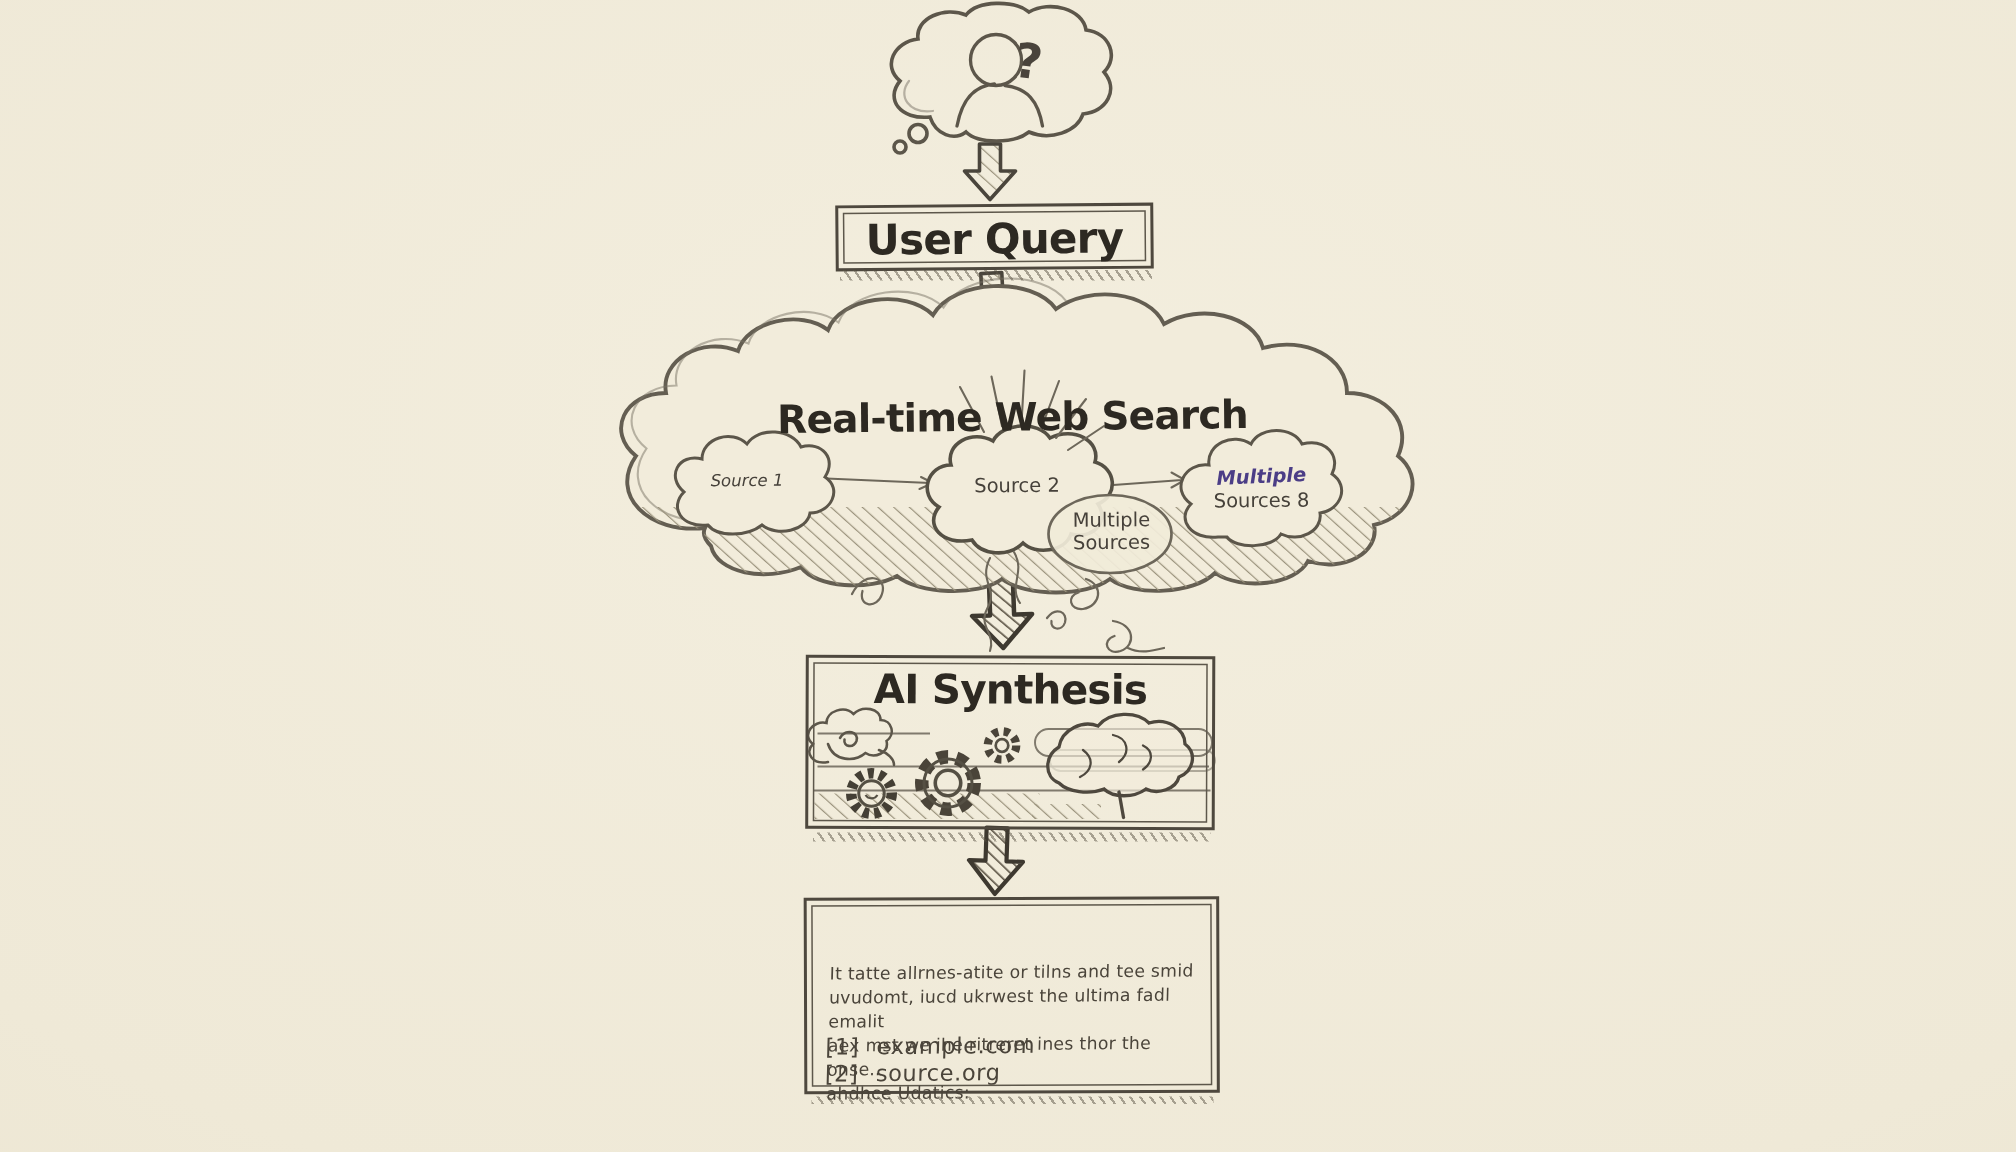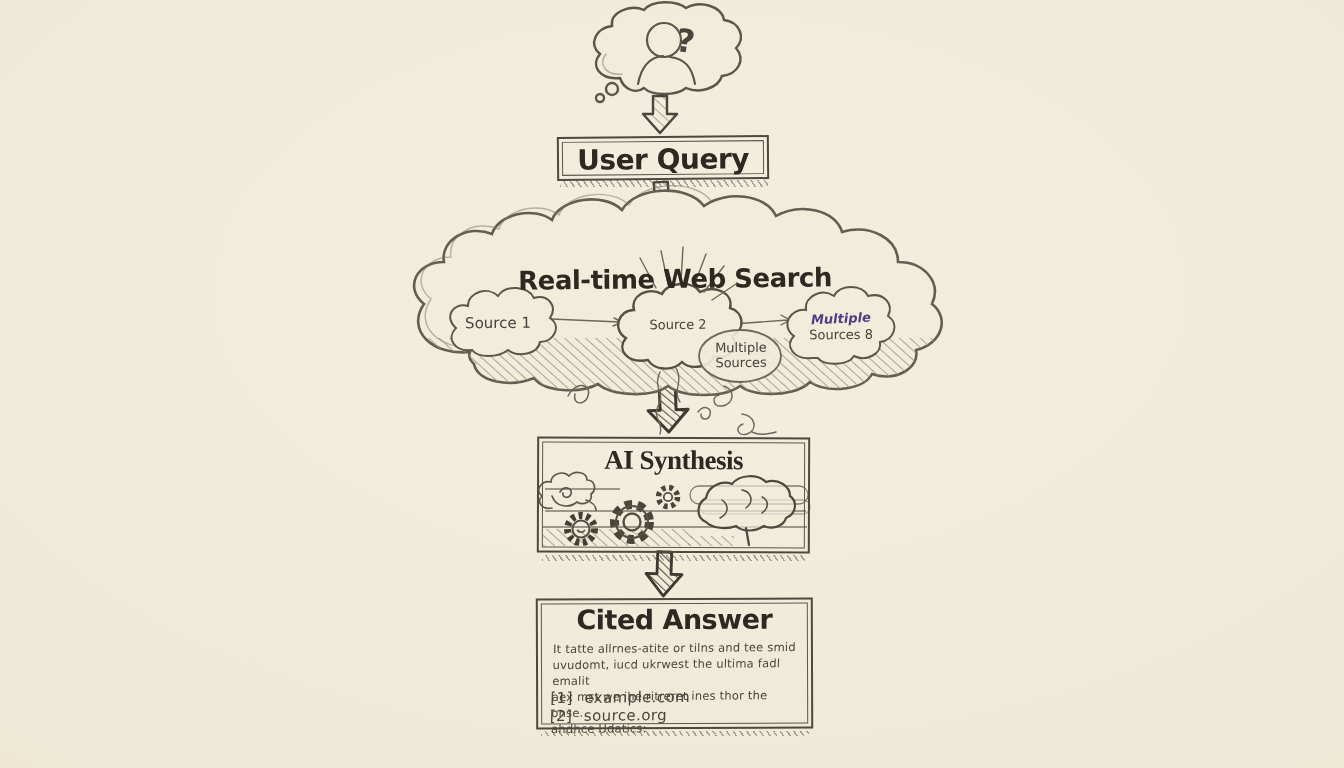--- a/index.html
+++ b/index.html
@@ -212,43 +212,42 @@
   </svg>
 
   <div class="sketch-box" style="left:557px;top:136px;width:212px;height:44px;transform:rotate(-0.5deg);">
     <div class="inner"></div>
     <div class="big-title abs" style="left:0;right:0;top:5px;font-size:28px;">User Query</div>
   </div>
   <div class="hatch-strip" style="left:560px;top:180px;width:208px;height:7px;"></div>
 
   <div class="big-title abs" style="left:505px;top:264px;width:340px;font-size:26px;transform:rotate(-0.6deg);">Real-time Web Search</div>
 
-  <div class="cloud-label" style="left:458px;top:314px;width:80px;font-size:15px;">Source 1</div>
+  <div class="cloud-label" style="left:458px;top:314px;width:80px;font-size:11px;font-style:italic;">Source 1</div>
 
   <div class="cloud-label" style="left:638px;top:317px;width:80px;font-size:13px;">Source 2</div>
 
   <div class="cloud-label" style="left:702px;top:340px;width:78px;font-size:13px;line-height:15px;">
     <div>Multiple</div>
     <div>Sources</div>
   </div>
 
   <div class="cloud-label" style="left:798px;top:311px;width:86px;font-size:13px;line-height:16px;">
     <div style="color:#4b3d86;font-style:italic;font-weight:bold;transform:rotate(-2deg);">Multiple</div>
     <div>Sources 8</div>
   </div>
 
   <div class="sketch-box" style="left:537px;top:437px;width:273px;height:116px;transform:rotate(0.2deg);">
     <div class="inner"></div>
-    <div class="big-title abs" style="left:0;right:0;top:6px;font-size:27px;font-family:Liberation Serif, serif;">AI Synthesis</div>
+    <div class="big-title abs" style="left:0;right:0;top:6px;font-size:27px;">AI Synthesis</div>
   </div>
   <div class="hatch-strip" style="left:542px;top:555px;width:265px;height:6px;"></div>
 
   <div class="sketch-box" style="left:536px;top:598px;width:277px;height:131px;transform:rotate(-0.2deg);">
     <div class="inner"></div>
-    <div class="big-title abs" style="left:0;right:0;top:4px;font-size:27px;">Cited Answer</div>
     <div class="abs hand cited-body" style="left:14px;top:40px;width:250px;">
       <div>It tatte allrnes-atite or tilns and tee smid</div>
       <div>uvudomt, iucd ukrwest the ultima fadl emalit</div>
       <div>aex mst we ihe ritreret ines thor the onse..</div>
       <div>ahdhce Udatics:</div>
     </div>
     <div class="abs hand" style="left:12px;top:88px;width:255px;">
       <div class="cite-row">
         <span class="cite-ref">[1]</span><span>example.com</span>
       </div>

